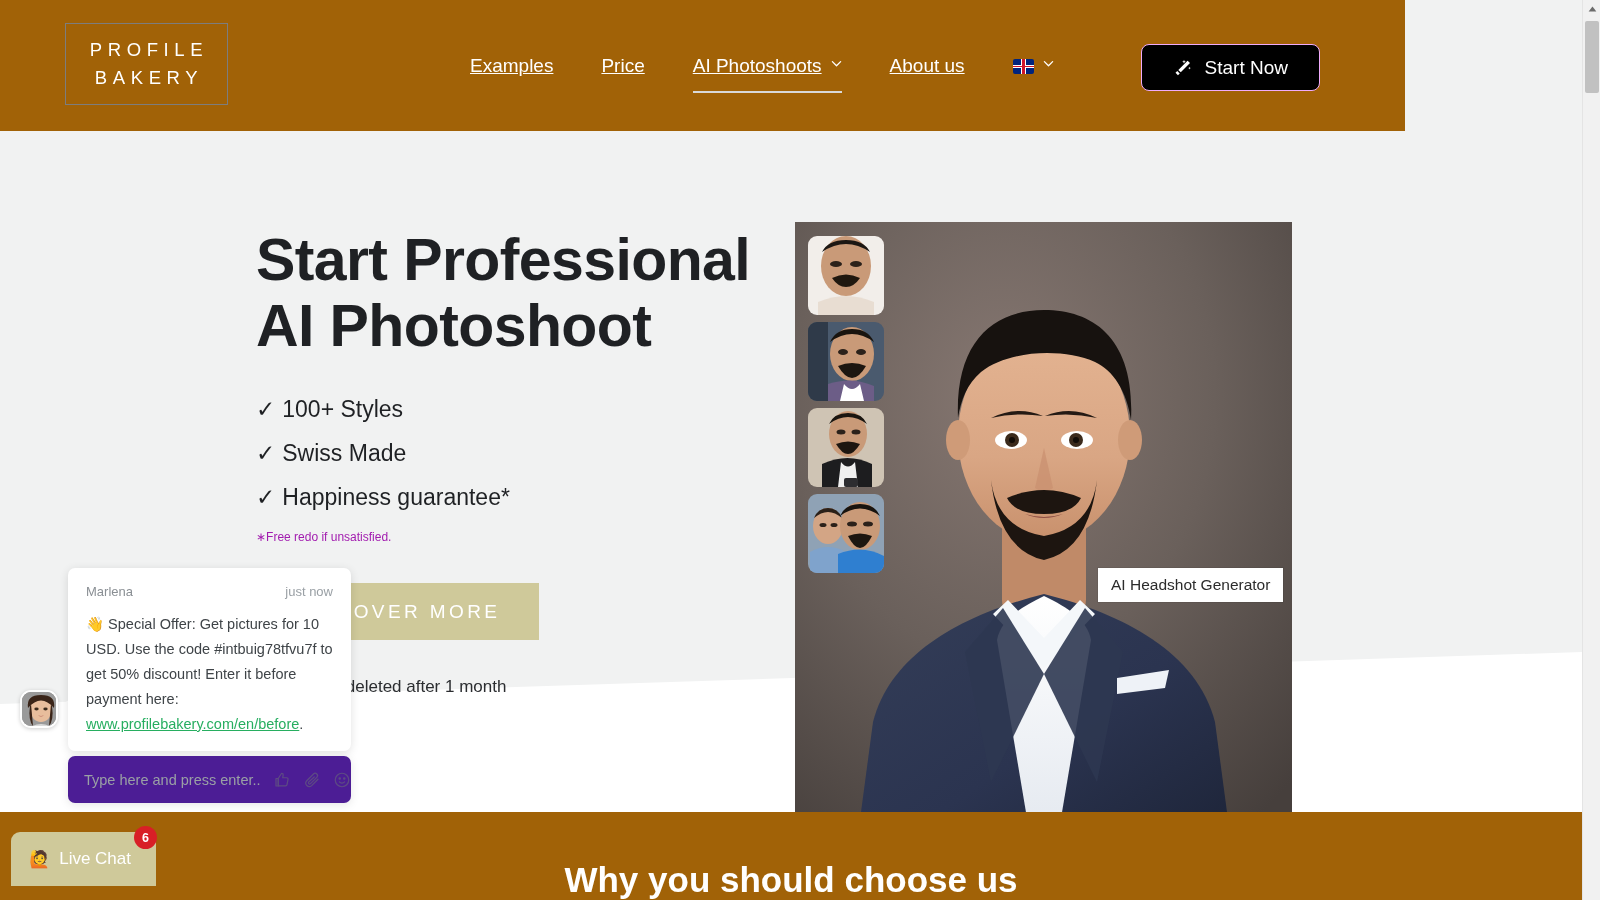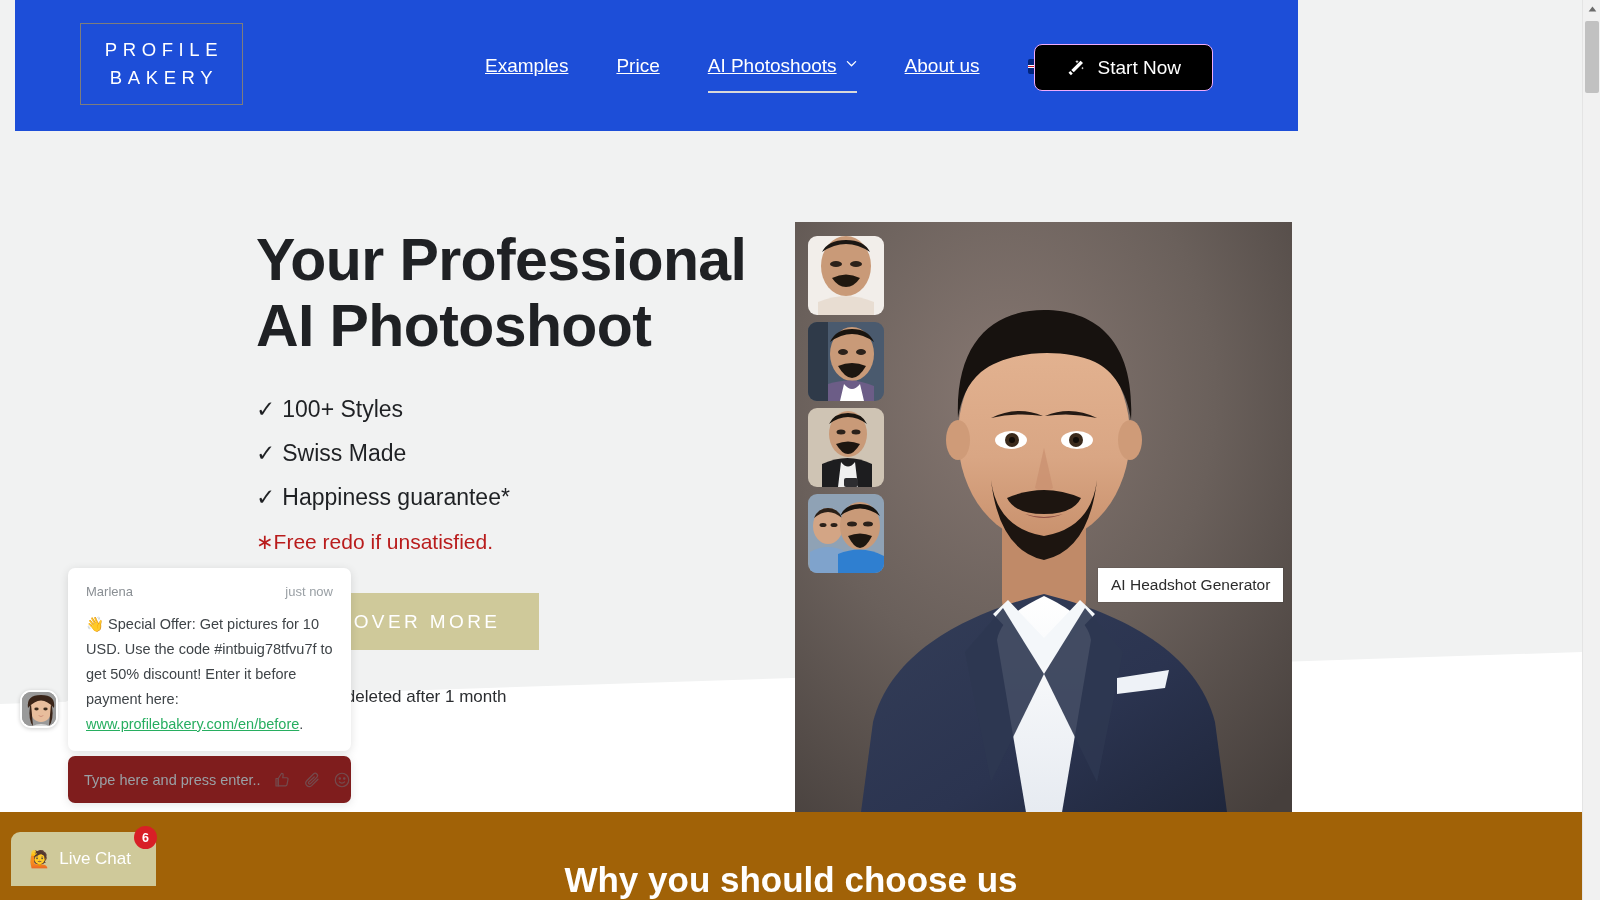--- a/index.html
+++ b/index.html
@@ -6,22 +6,22 @@
   html,body { width:1600px; height:900px; overflow:hidden; }
   body {
     font-family:"Liberation Sans", sans-serif;
     background:#ffffff;
     position:relative;
   }
   .viewport { position:absolute; left:0; top:0; width:1582px; height:900px; overflow:hidden; background:#f1f2f2; }
 
   
   .header {
-    position:absolute; left:15px; top:0; width:1283px; height:131px;
-    background:#1d4ed8; display:flex; align-items:center;
+    position:absolute; left:0; top:0; width:1405px; height:131px;
+    background:#a16207; display:flex; align-items:center;
   }
   .logo {
     position:absolute; left:65px; top:23px; width:163px; height:82px;
     border:1px solid #7d7d7d; display:flex; flex-direction:column;
     align-items:center; justify-content:center; gap:9px;
   }
   .logo-line { color:#ffffff; font-size:18.5px; letter-spacing:5.6px; line-height:1;
                font-family:"Liberation Sans", sans-serif; padding-left:5px; }
   .logo-line.two { font-size:18.5px; }
 
@@ -69,21 +69,21 @@
     position:absolute; left:0; bottom:0; width:1582px; height:160px; background:#ffffff;
     clip-path:polygon(0 52px, 1582px 0, 1582px 160px, 0 160px);
   }
   .hero-left { position:absolute; left:256px; top:96px; width:520px; }
   h1.headline {
     font-size:59px; line-height:1.12; font-weight:bold; color:#1f2124; letter-spacing:-0.6px;
   }
   .bullets { margin-top:39px; }
   .bullet { font-size:23px; color:#1f2124; line-height:1; margin-bottom:21px; white-space:nowrap; }
   .bullet .tick { margin-right:7px; }
-  .footnote { font-size:21px; color:#b91c1c; margin-top:16px; }
+  .footnote { font-size:12px; color:#a21caf; margin-top:16px; }
   .cta {
     margin-top:39px; width:283px; height:57px; background:#cfc99a; color:#ffffff;
     font-size:19px; letter-spacing:3.4px; display:flex; align-items:center; justify-content:center;
     cursor:pointer; border:none; font-family:"Liberation Sans", sans-serif;
   }
   .deleted-note { margin-top:37px; font-size:17px; color:#2b2d30; display:flex; align-items:center; gap:10px;}
 
   
   .hero-img {
     position:absolute; left:795px; top:91px; width:497px; height:620px;
@@ -120,21 +120,21 @@
   .avatar {
     position:absolute; left:20px; top:130px; width:38px; height:38px; border-radius:11px;
     overflow:hidden; border:2px solid #ffffff; box-shadow:0 1px 4px rgba(0,0,0,.2);
     background:#8a8a8a;
   }
   .bubble-tail {
     position:absolute; left:59px; top:139px; width:0; height:0;
     border-top:8px solid transparent; border-bottom:8px solid transparent; border-right:11px solid #ffffff;
   }
   .chat-input {
-    position:absolute; left:68px; top:196px; width:283px; height:47px; background:#7f1d1d;
+    position:absolute; left:68px; top:196px; width:283px; height:47px; background:#4c1d95;
     border-radius:7px; box-shadow:0 2px 10px rgba(0,0,0,.10);
     display:flex; align-items:center; padding:0 16px; gap:0;
   }
   .chat-placeholder { font-size:14.5px; color:#9aa0a5; flex:1; white-space:nowrap; }
   .chat-ic { width:18px; height:18px; margin-left:12px; opacity:.55; cursor:pointer; }
 
   .live-chat-btn {
     position:absolute; left:11px; top:832px; width:145px; height:54px; background:#cfc99a;
     border-radius:9px 9px 0 0; display:flex; align-items:center; gap:9px; padding-left:18px;
     color:#ffffff; font-size:17px; cursor:pointer; z-index:45;
@@ -209,21 +209,21 @@
     </div>
 
   </div>
 
   <div class="hero">
 
     <div class="wedge"></div>
 
     <div class="hero-left">
       <h1 class="headline">
-        <span>Your Professional</span><br>
+        <span>Start Professional</span><br>
         <span>AI Photoshoot</span>
       </h1>
 
       <div class="bullets">
         <div class="bullet">
           <span class="tick">✓</span><span>100+ Styles</span>
         </div>
         <div class="bullet">
           <span class="tick">✓</span><span>Swiss Made</span>
         </div>

